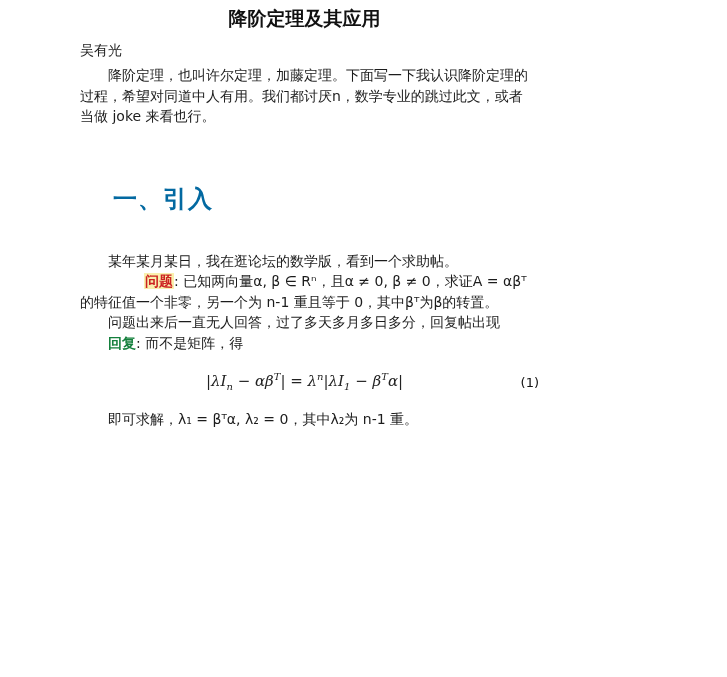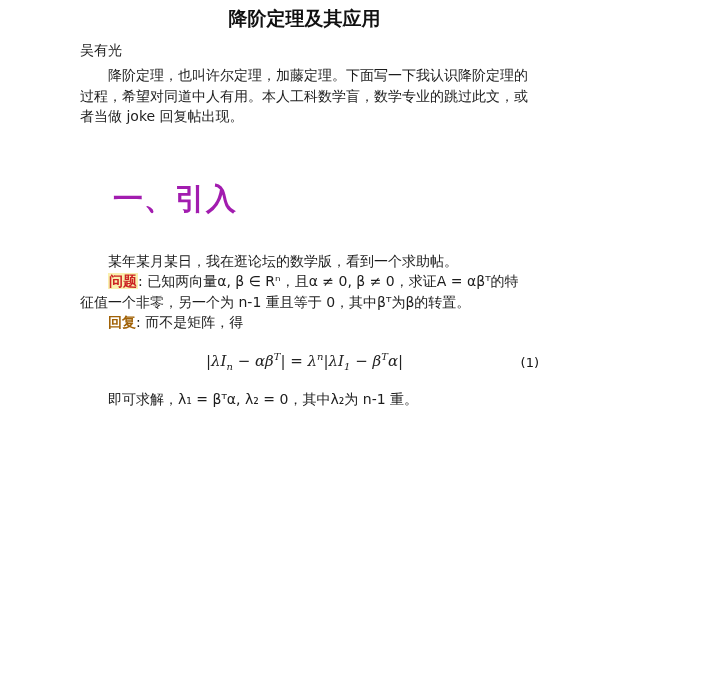--- a/index.html
+++ b/index.html
@@ -22,30 +22,30 @@
   }
   .doc-author{
     margin-top:9px;
     font-size:14px;
     line-height:20px;
   }
   .body-text{font-size:14px;line-height:20.5px;}
   .para{margin:0;text-indent:2em;}
   .intro{margin-top:5px;}
   .h1{
-    font-size:30px;
+    font-size:24px;
     font-weight:700;
-    color:#a21caf;
+    color:#0369a1;
     line-height:38px;
     margin:53px 0 0 33px;
     letter-spacing:1px;
   }
   .block1{margin-top:33px;}
   .accent{font-weight:700;}
-  .hl{padding:0 1px;}
+  .hl{padding:0 1px;margin-left:36px;}
   .eq-wrap{position:relative;margin:13px 0 11px;}
   .eq-lines{
     text-align:center;
     font-family:"DejaVu Serif","Liberation Serif",serif;
     font-style:italic;
     font-size:15px;
     line-height:22px;
     color:#222;
   }
   .eq-lines .inner{display:inline-block;text-align:right;}
@@ -67,29 +67,30 @@
 </head>
 <body>
 
 <div class="page">
   <div class="content">
 
     <div class="doc-title">降阶定理及其应用</div>
     <div class="doc-author">吴有光</div>
 
     <div class="body-text">
-      <p class="para intro">降阶定理，也叫许尔定理，加藤定理。下面写一下我认识降阶定理的过程，希望对同道中人有用。本人工科数学盲，数学专业的跳过此文，或者当做 joke 回复帖出现。</p>
+      <p class="para intro">降阶定理，也叫许尔定理，加藤定理。下面写一下我认识降阶定理的过程，希望对同道中人有用。我们都讨厌n，数学专业的跳过此文，或者当做 joke 来看也行。</p>
     </div>
 
     <div class="h1">一、引入</div>
 
     <div class="body-text block1">
       <p class="para">某年某月某日，我在逛论坛的数学版，看到一个求助帖。</p>
       <p class="para"><span class="accent hl" style="color: rgb(204, 34, 34); background: rgb(249, 240, 174);">问题</span><span>: 已知两向量α, β ∈ Rⁿ，且α ≠ 0, β ≠ 0，求证A = αβᵀ的特征值一个非零，另一个为 n-1 重且等于 0，其中βᵀ为β的转置。</span></p>
-      <p class="para"><span class="accent" style="color: #a16207;">回复</span><span>: 而不是矩阵，得</span></p>
+      <p class="para">问题出来后一直无人回答，过了多天多月多日多分，回复帖出现</p>
+      <p class="para"><span class="accent" style="color: #15803d;">回复</span><span>: 而不是矩阵，得</span></p>
     </div>
 
     <div class="eq-wrap">
       <div class="eq-lines">
         <span class="inner"><div class="eq-line"><span>|λI</span><sub>n</sub><span> − αβ</span><sup>T</sup><span>| = λ</span><sup>n</sup><span>|λI</span><sub>1</sub><span> − β</span><sup>T</sup><span>α|</span></div></span>
       </div>
       <span class="eq-number">(1)</span>
     </div>
 
     <div class="body-text">

